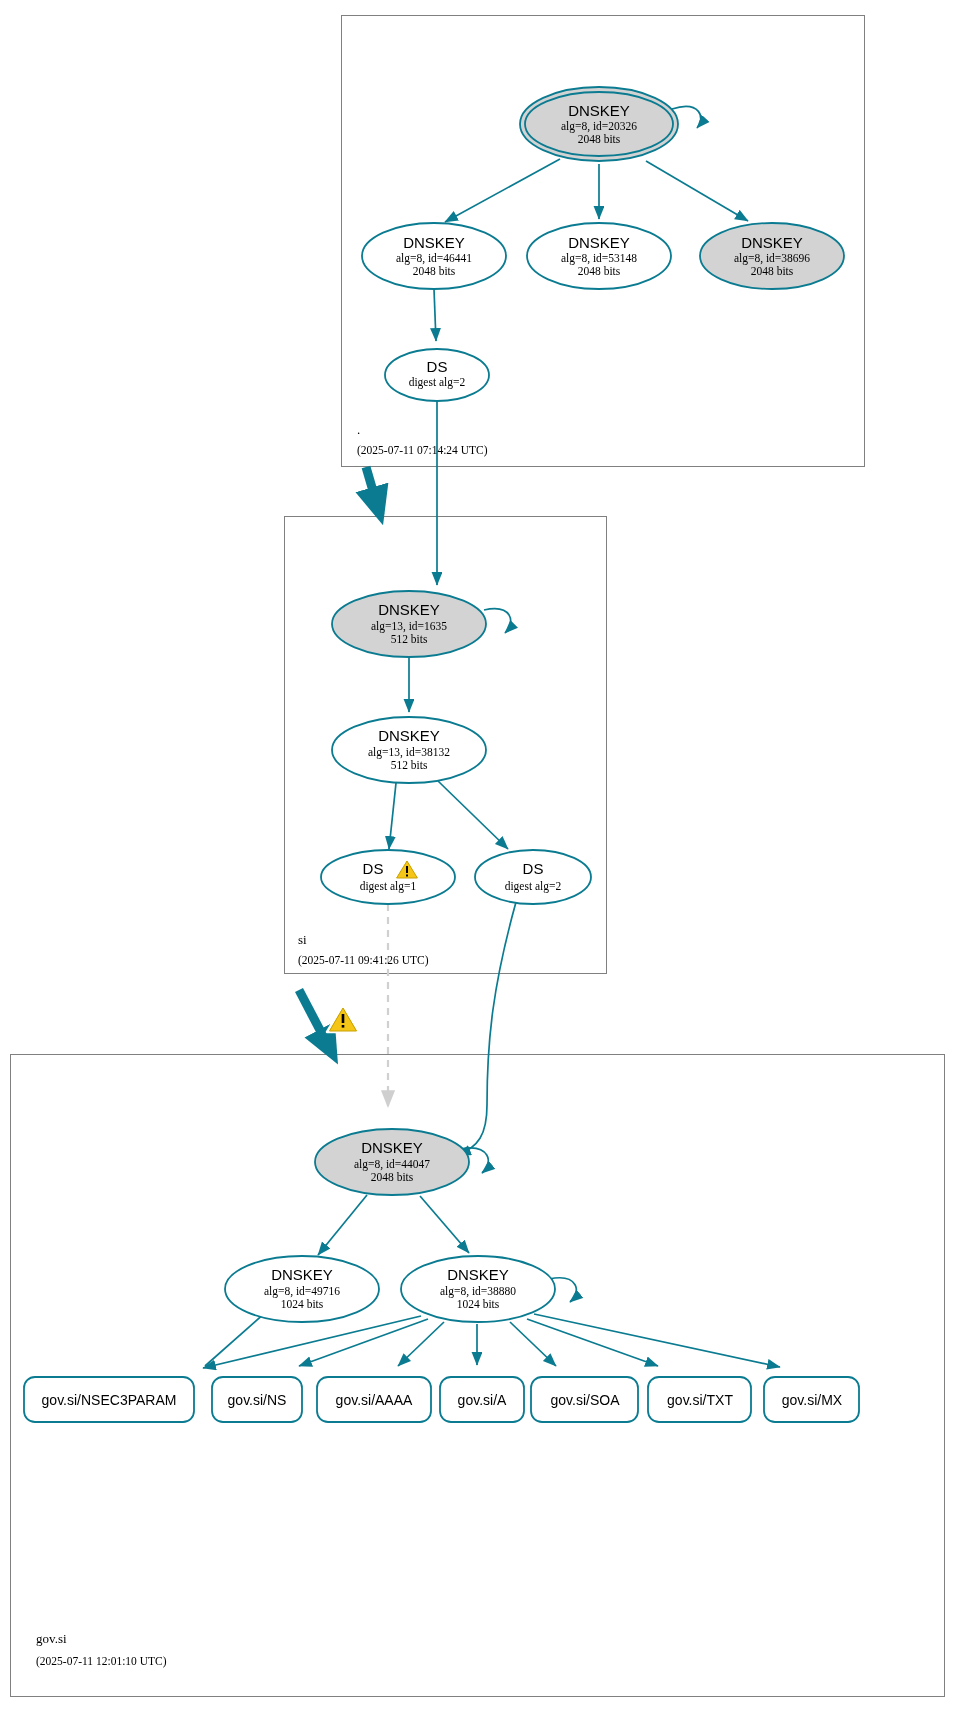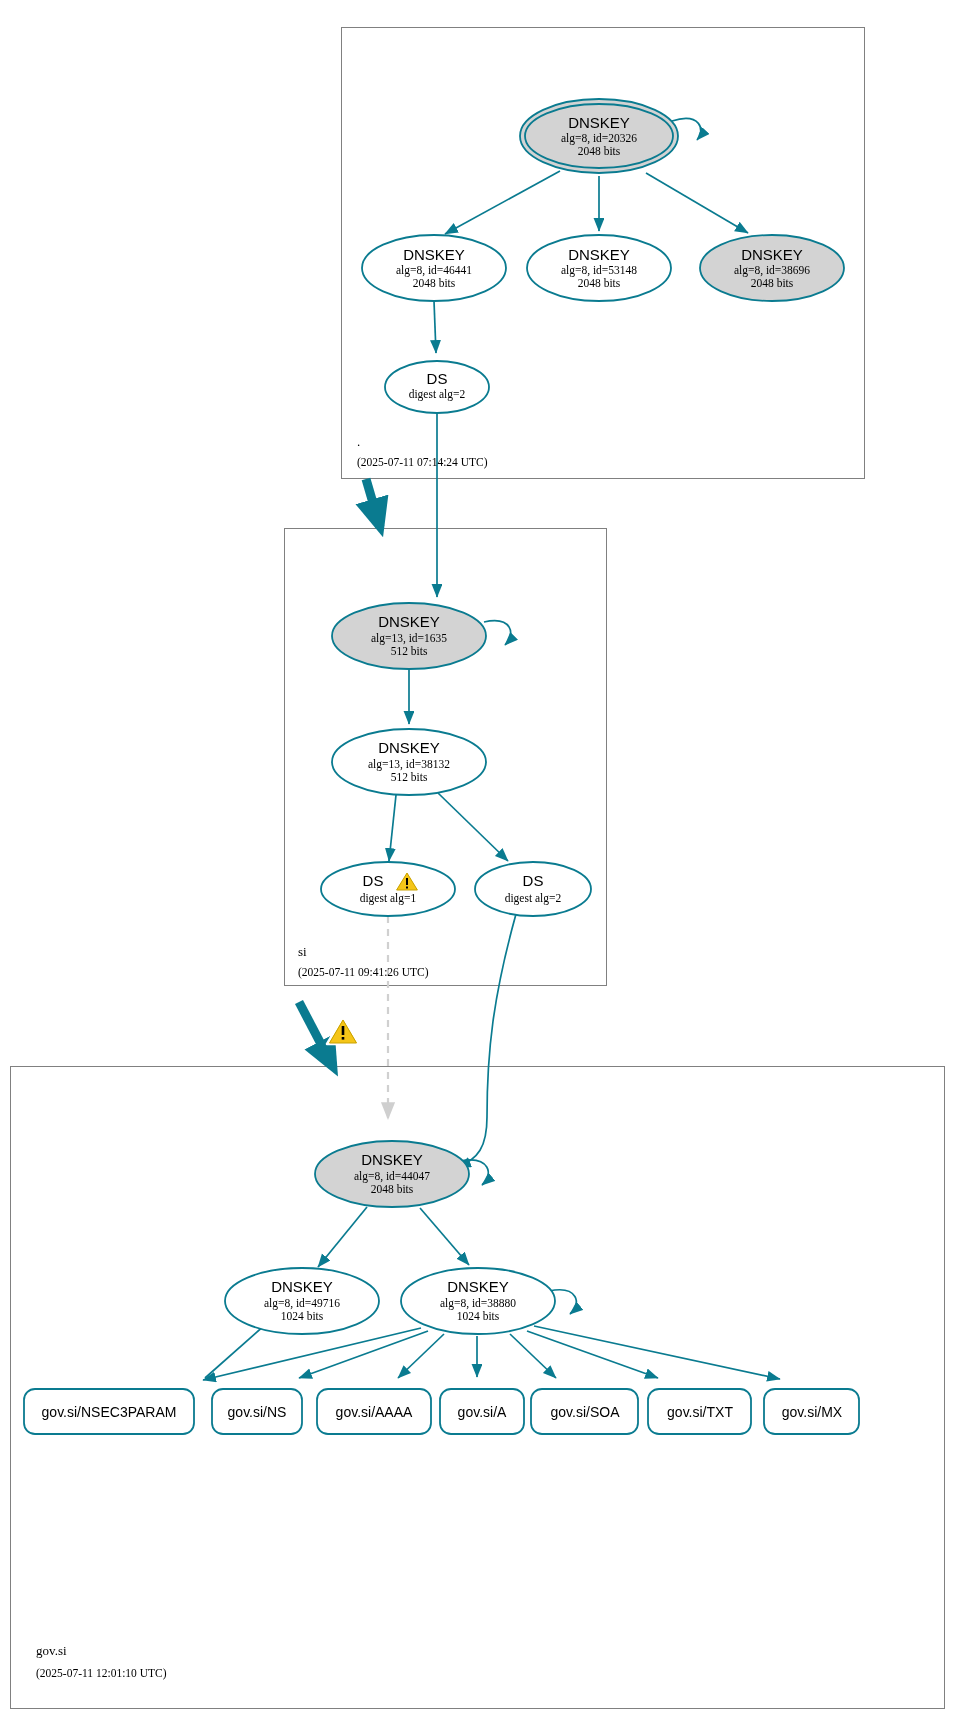--- a/index.html
+++ b/index.html
@@ -1,21 +1,21 @@
 <!DOCTYPE html>
 <html><head>
 <meta charset="utf-8">
 <title>DNSSEC Authentication Chain</title>
 <style>
   html,body{margin:0;padding:0;background:#ffffff;}
   body{
     width:956px;height:1711px;position:relative;overflow:hidden;
     font-family:"Liberation Sans", sans-serif;
   }
-  #stage{position:absolute;left:0;top:12px;width:956px;height:1652px;}
+  #stage{position:absolute;left:0;top:0;width:956px;height:1652px;}
   svg#graph{position:absolute;left:0;top:0;width:956px;height:1711px;}
 
   
   .t-title{font-family:"Liberation Sans", sans-serif;font-size:15px;fill:#000;}
   .t-sub{font-family:"Liberation Serif", serif;font-size:11.5px;fill:#000;}
   .t-zone{font-family:"Liberation Serif", serif;font-size:13px;fill:#000;}
   .t-stamp{font-family:"Liberation Serif", serif;font-size:11.5px;fill:#000;}
   .t-rr{font-family:"Liberation Sans", sans-serif;font-size:14px;fill:#000;}
 
   .zonebox{fill:none;stroke:#808080;stroke-width:1;}

